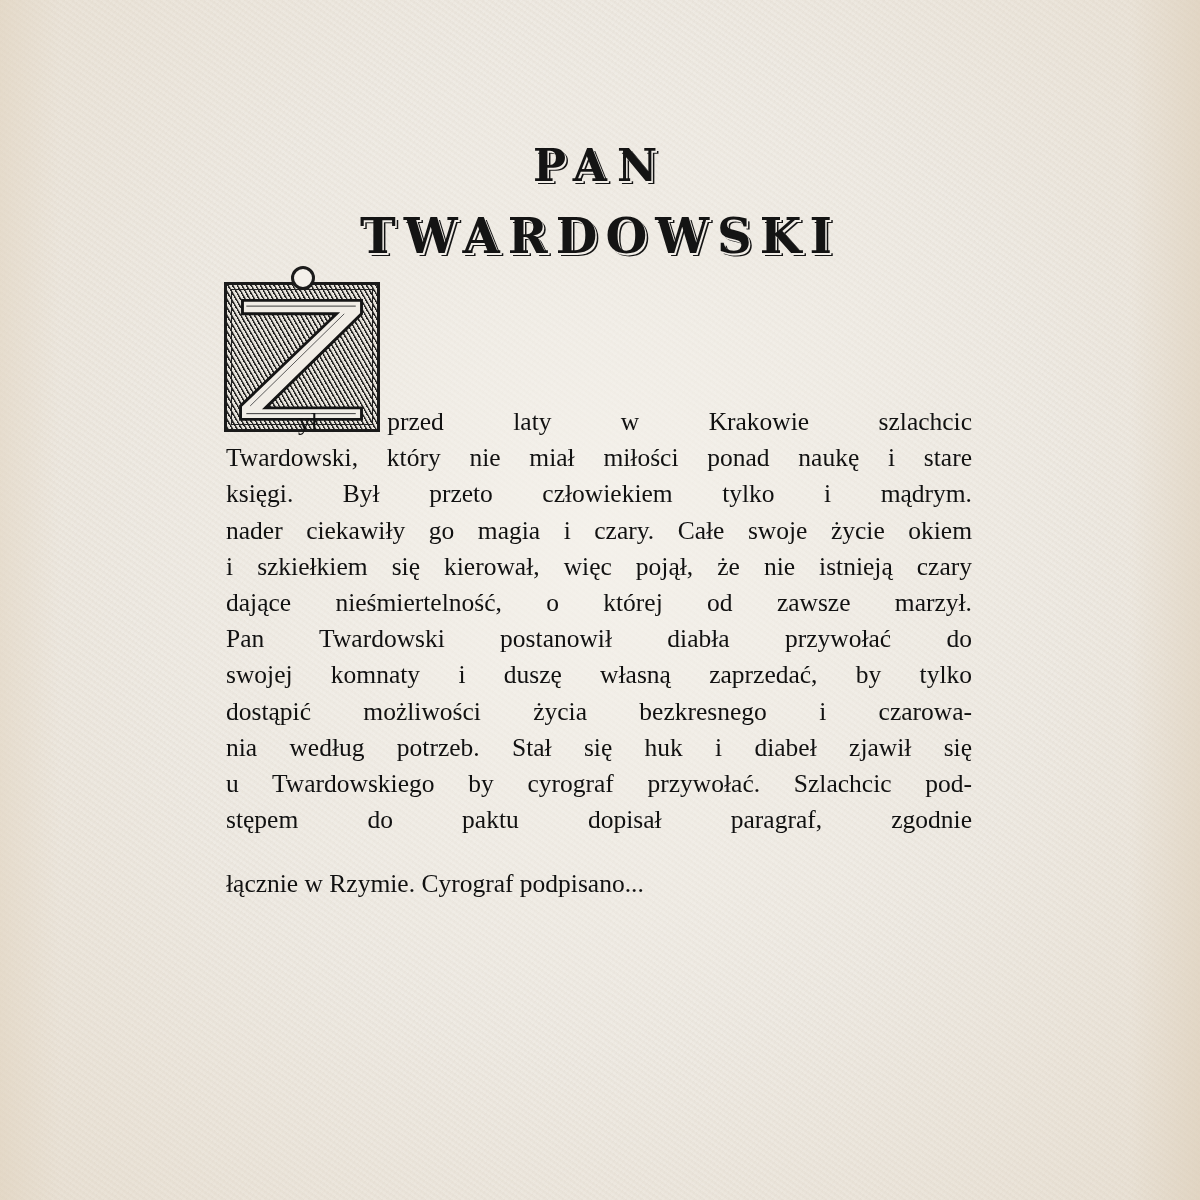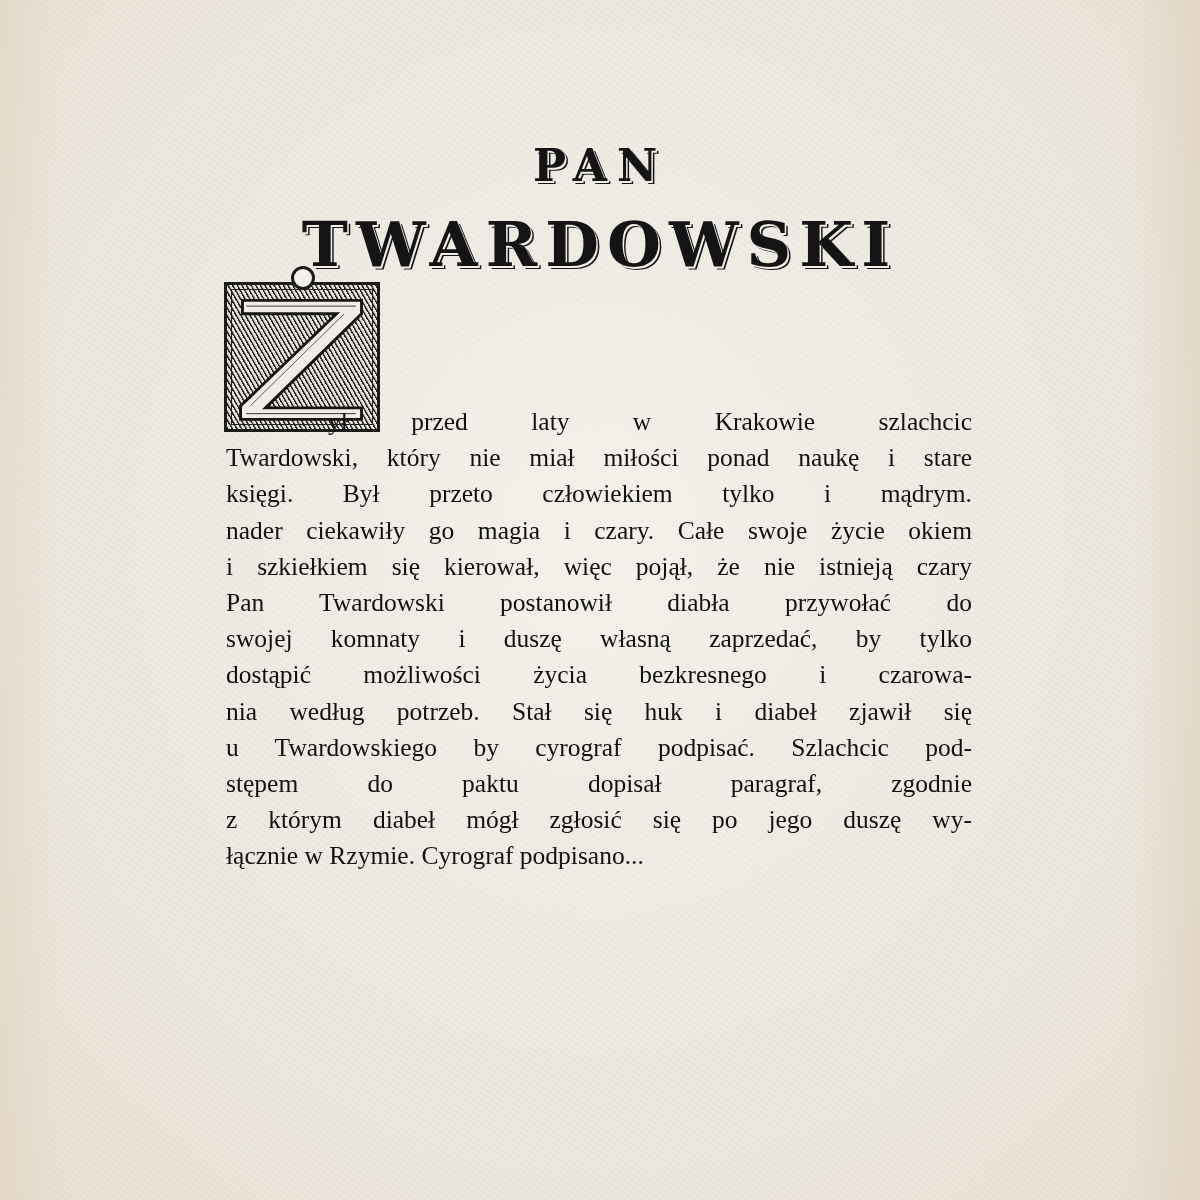--- a/index.html
+++ b/index.html
@@ -41,21 +41,21 @@
       text-shadow: 1.5px 1.5px 0 #f2eee8, 3px 3px 0 #151515;
       margin: 0;
     }
     .title-line-1 {
       top: 140px;
       font-size: 44px;
       letter-spacing: 10px;
     }
     .title-line-2 {
       top: 208px;
-      font-size: 62px;
+      font-size: 48px;
       letter-spacing: 8px;
     }
 
     
     .dropcap {
       position: absolute;
       left: 224px;
       top: 272px;
       width: 160px;
       height: 160px;
@@ -110,24 +110,25 @@
       color: #111;
       margin: 0;
     }
     .line {
       display: block;
       white-space: nowrap;
       text-align: justify;
       text-align-last: justify;
     }
     .line.first {
-      margin-left: 102px;
+      margin-left: 72px;
     }
     .line.last {
       text-align-last: left;
+      margin-top: 28px;
     }
   </style>
 </head>
 <body>
 
 <div class="page">
 
   <h1 class="title title-line-1">PAN</h1>
   <h1 class="title title-line-2">TWARDOWSKI</h1>
 
@@ -143,23 +144,23 @@
       </svg>
     </div>
   </div>
 
   <div class="body-text">
     <span class="line first">ył przed laty w Krakowie szlachcic</span>
     <span class="line">Twardowski, który nie miał miłości ponad naukę i stare</span>
     <span class="line">księgi. Był przeto człowiekiem tylko i mądrym.</span>
     <span class="line">nader ciekawiły go magia i czary. Całe swoje życie okiem</span>
     <span class="line">i szkiełkiem się kierował, więc pojął, że nie istnieją czary</span>
+    <span class="line">dające nieśmiertelność, o której od zawsze marzył.</span>
     <span class="line">Pan Twardowski postanowił diabła przywołać do</span>
     <span class="line">swojej komnaty i duszę własną zaprzedać, by tylko</span>
     <span class="line">dostąpić możliwości życia bezkresnego i czarowa-</span>
     <span class="line">nia według potrzeb. Stał się huk i diabeł zjawił się</span>
-    <span class="line">u Twardowskiego by cyrograf podpisać. Szlachcic pod-</span>
+    <span class="line">u Twardowskiego by cyrograf przywołać. Szlachcic pod-</span>
     <span class="line">stępem do paktu dopisał paragraf, zgodnie</span>
-    <span class="line">z którym diabeł mógł zgłosić się po jego duszę wy-</span>
     <span class="line last">łącznie w Rzymie. Cyrograf podpisano...</span>
   </div>
 
 </div>
 
 </body></html>

